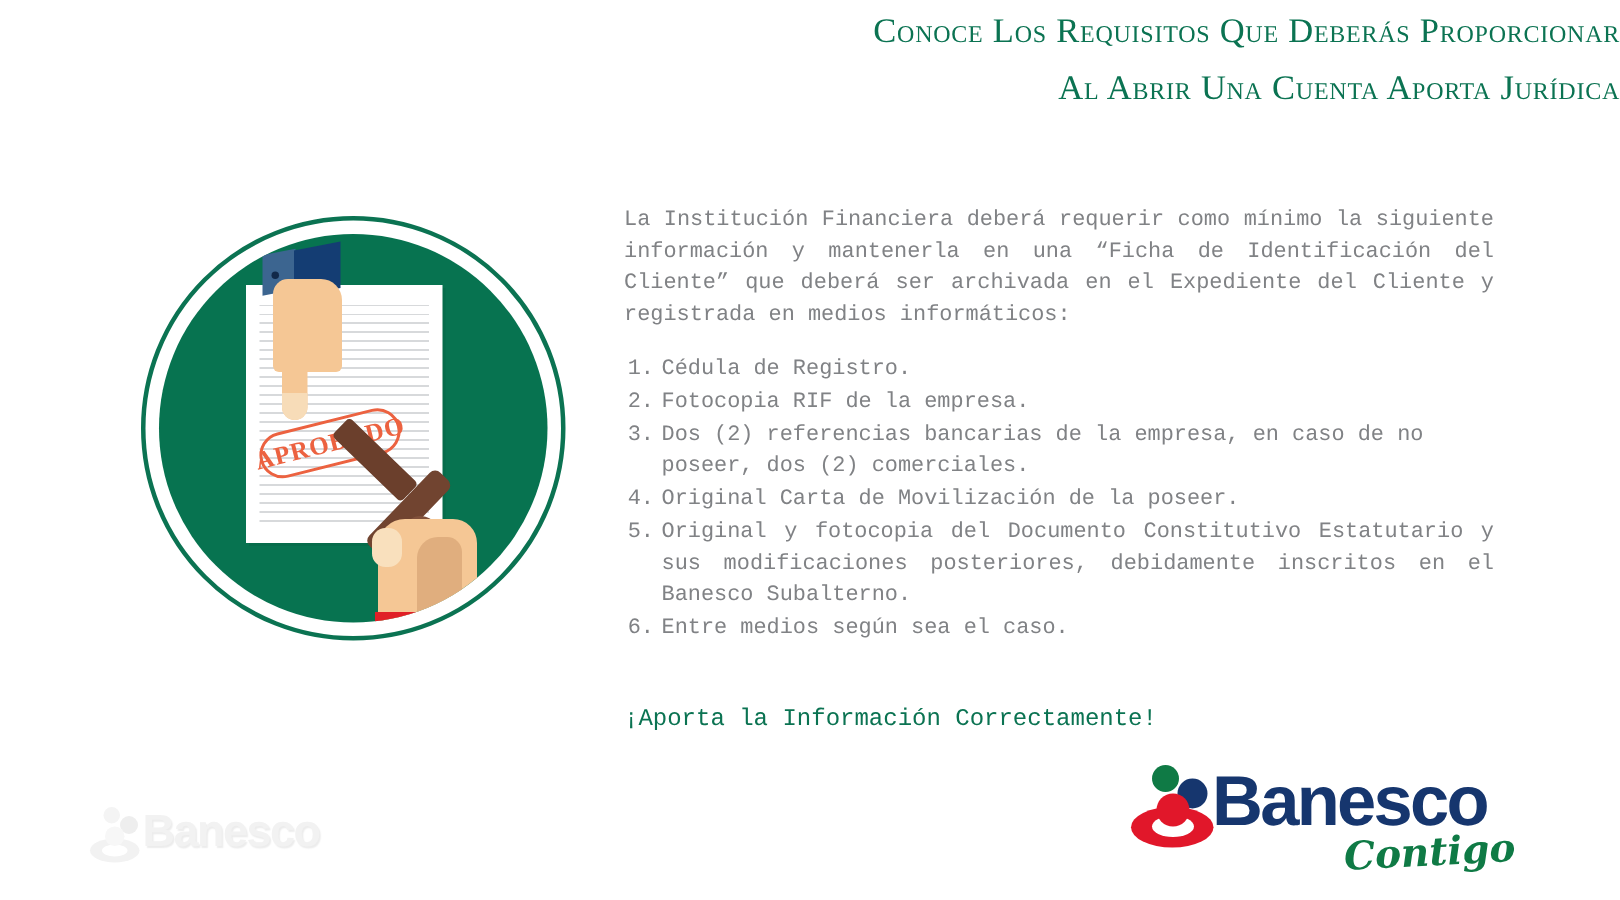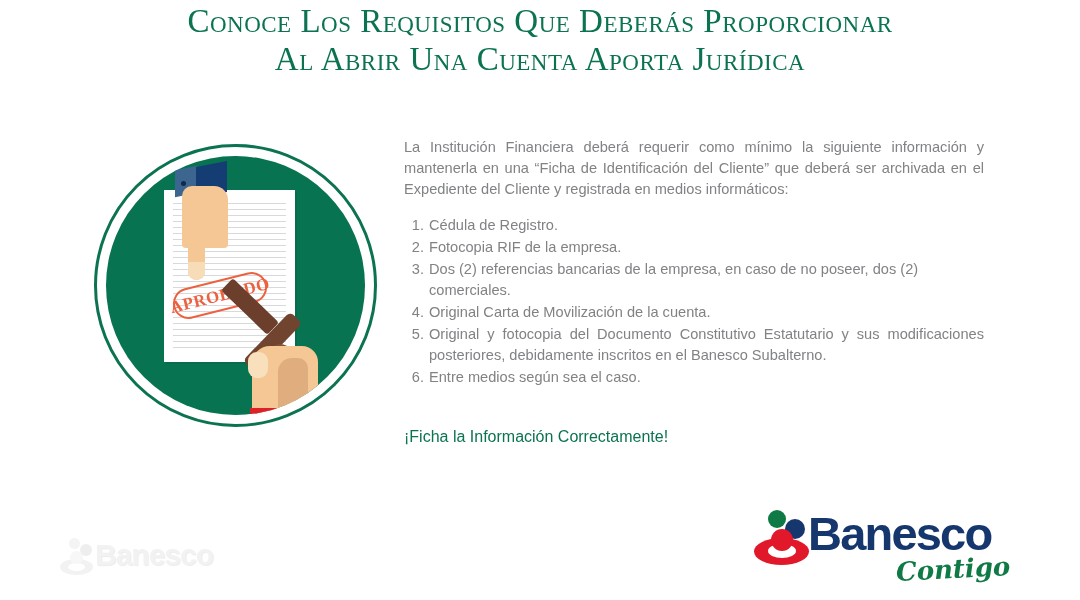--- a/index.html
+++ b/index.html
@@ -19,26 +19,27 @@
   #title-block {
     position: absolute;
     top: 2px;
     left: 0;
     width: 1080px;
     text-align: center;
   }
   .title-line {
     font-family: "Liberation Serif", serif;
     color: #0b7352;
-    font-size: 33px;
+    font-size: 23px;
     letter-spacing: 0.5px;
     line-height: 38px;
     font-variant: small-caps;
     white-space: nowrap;
     font-weight: 400;
+    text-align: right;
   }
 
   
   #illustration {
     position: absolute;
     left: 88px;
     top: 132px;
     width: 300px;
     height: 332px;
   }
@@ -180,23 +181,24 @@
     width: 28px; height: 26px; background: #e02027;
   }
   .cuff-red-light {
     position: absolute; left: 53px; top: 106px;
     width: 29px; height: 26px; background: #ef5744;
   }
 
   
   #text-column {
     position: absolute;
-    left: 404px;
+    left: 416px;
     top: 137px;
     width: 580px;
+    font-family: Liberation Mono, monospace;
   }
   #intro-paragraph {
     color: #808285;
     font-size: 14.6px;
     line-height: 21px;
     text-align: justify;
     margin: 0 0 15px 0;
   }
   #requirements-list {
     margin: 0;
@@ -340,33 +342,33 @@
     <li class="req-item">
       <span class="req-num">2.</span>
       <span class="req-text">Fotocopia RIF de la empresa.</span>
     </li>
     <li class="req-item">
       <span class="req-num">3.</span>
       <span class="req-text">Dos (2) referencias bancarias de la empresa, en caso de no poseer, dos (2) comerciales.</span>
     </li>
     <li class="req-item">
       <span class="req-num">4.</span>
-      <span class="req-text">Original Carta de Movilización de la cuenta.</span>
+      <span class="req-text">Original Carta de Movilización de la poseer.</span>
     </li>
     <li class="req-item">
       <span class="req-num">5.</span>
       <span class="req-text justify">Original y fotocopia del Documento Constitutivo Estatutario y sus modificaciones posteriores, debidamente inscritos en el Banesco Subalterno.</span>
     </li>
     <li class="req-item">
       <span class="req-num">6.</span>
       <span class="req-text">Entre medios según sea el caso.</span>
     </li>
   </ol>
 
-  <div id="cta-text">¡Ficha la Información Correctamente!</div>
+  <div id="cta-text">¡Aporta la Información Correctamente!</div>
 </div>
 
 <div id="watermark-logo">
   <div id="watermark-mark">
     <div class="wm-ring"></div>
     <div class="wm-ring-in"></div>
     <div class="wm-c-green"></div>
     <div class="wm-c-navy"></div>
     <div class="wm-c-red"></div>
   </div>

